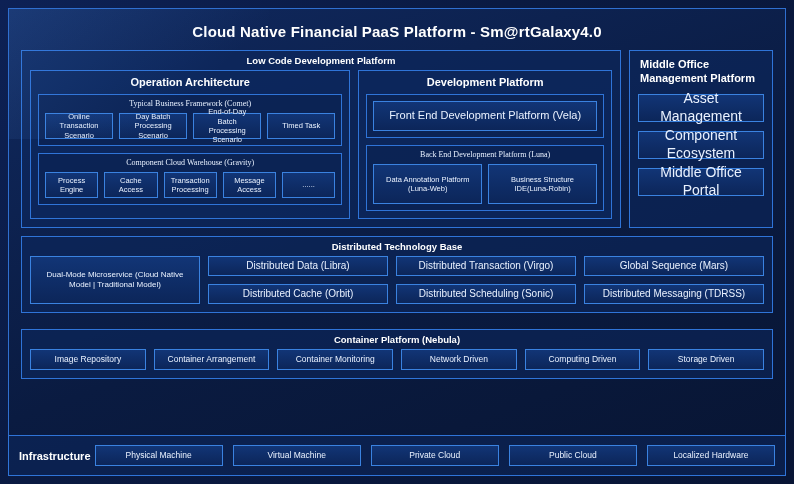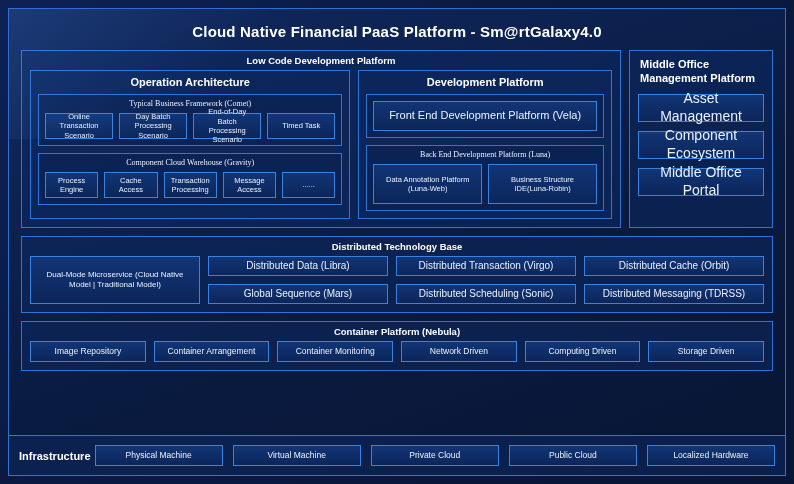--- a/index.html
+++ b/index.html
@@ -163,21 +163,21 @@
     flex: 1 1 auto;
     display: grid;
     grid-template-columns: repeat(3, 1fr);
     grid-auto-rows: 20px;
     gap: 8px;
   }
   .dtb-right .chip { font-size: 10px; }
 
   
   .container-plat {
-    margin-top: 8px;
+    margin-top: 16px;
     padding: 0 8px 8px 8px;
   }
   .container-grid {
     display: grid;
     grid-template-columns: repeat(6, 1fr);
     gap: 8px;
   }
   .container-grid .chip { height: 21px; font-size: 8.5px; }
 
   
@@ -273,22 +273,22 @@
 
     <div class="panel dtb">
       <div class="panel-title">Distributed Technology Base</div>
       <div class="dtb-grid">
         <div class="dtb-left">
           <div class="chip">Dual-Mode Microservice (Cloud Native Model | Traditional Model)</div>
         </div>
         <div class="dtb-right">
           <div class="chip">Distributed Data (Libra)</div>
           <div class="chip">Distributed Transaction (Virgo)</div>
+          <div class="chip">Global Sequence (Mars)</div>
           <div class="chip">Distributed Cache (Orbit)</div>
-          <div class="chip">Global Sequence (Mars)</div>
           <div class="chip">Distributed Scheduling (Sonic)</div>
           <div class="chip">Distributed Messaging (TDRSS)</div>
         </div>
       </div>
     </div>
 
     <div class="panel container-plat">
       <div class="panel-title">Container Platform (Nebula)</div>
       <div class="container-grid">
         <div class="chip">Image Repository</div>

